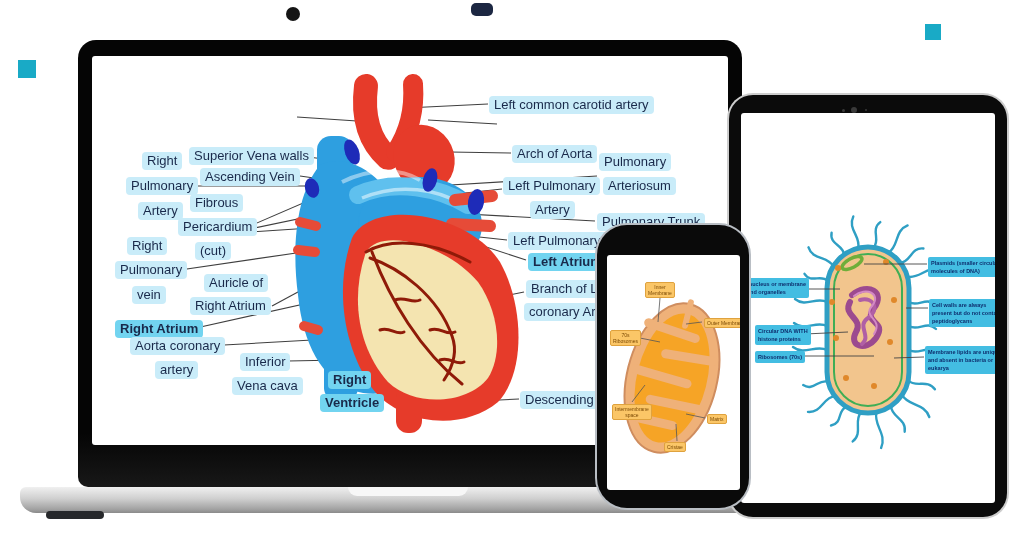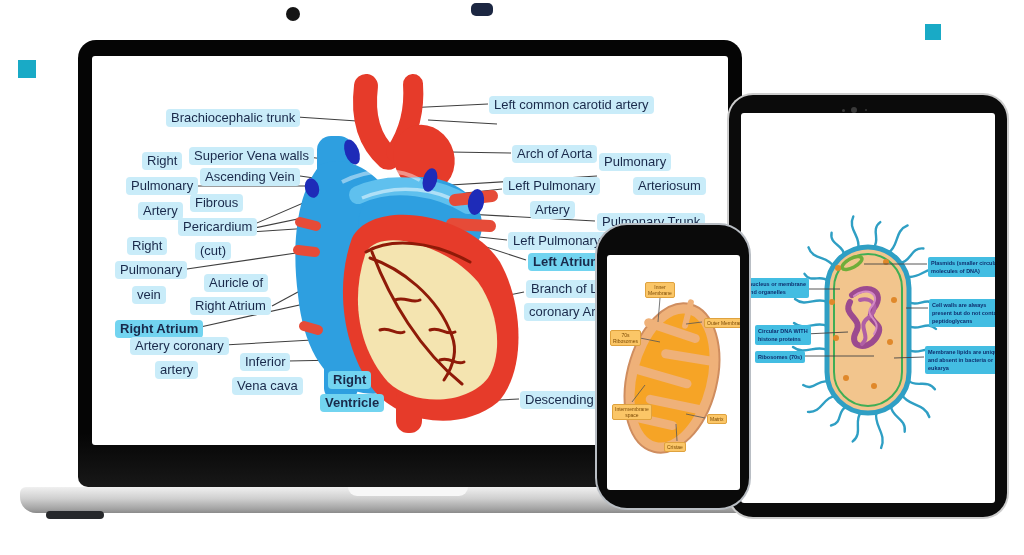--- a/index.html
+++ b/index.html
@@ -143,46 +143,45 @@
                 <path d="M370,258 C400,268 438,296 452,336 C458,352 452,368 444,380"></path>
                 <path d="M366,252 C390,238 430,240 470,262"></path>
                 <path d="M395,300 C405,296 412,304 420,300"></path>
                 <path d="M430,330 C440,326 446,336 455,332"></path>
                 <path d="M380,330 C390,326 396,336 404,332"></path>
                 <path d="M440,360 C450,356 456,366 464,362"></path>
               </g>
             </g>
           </svg>
 
-          <div class="lbl" style="left:166px;top:109px">Brachiocephalic trunk</div>
           <div class="lbl" style="left:189px;top:147px">Superior Vena walls</div>
           <div class="lbl" style="left:200px;top:168px">Ascending Vein</div>
           <div class="lbl" style="left:142px;top:152px">Right</div>
           <div class="lbl" style="left:126px;top:177px">Pulmonary</div>
           <div class="lbl" style="left:138px;top:202px">Artery</div>
           <div class="lbl" style="left:190px;top:194px">Fibrous</div>
           <div class="lbl" style="left:178px;top:218px">Pericardium</div>
           <div class="lbl" style="left:195px;top:242px">(cut)</div>
           <div class="lbl" style="left:127px;top:237px">Right</div>
           <div class="lbl" style="left:115px;top:261px">Pulmonary</div>
           <div class="lbl" style="left:132px;top:286px">vein</div>
           <div class="lbl" style="left:204px;top:274px">Auricle of</div>
           <div class="lbl" style="left:190px;top:297px">Right Atrium</div>
           <div class="lbl hl" style="left:115px;top:320px">Right Atrium</div>
-          <div class="lbl" style="left:130px;top:337px">Artery coronary</div>
+          <div class="lbl" style="left:130px;top:337px">Aorta coronary</div>
           <div class="lbl" style="left:155px;top:361px">artery</div>
           <div class="lbl" style="left:240px;top:353px">Inferior</div>
           <div class="lbl" style="left:232px;top:377px">Vena cava</div>
           <div class="lbl hl" style="left:328px;top:371px">Right</div>
           <div class="lbl hl" style="left:320px;top:394px">Ventricle</div>
 
           <div class="lbl" style="left:489px;top:96px">Left common carotid artery</div>
           <div class="lbl" style="left:512px;top:145px">Arch of Aorta</div>
           <div class="lbl" style="left:599px;top:153px">Pulmonary</div>
-          <div class="lbl" style="left:633px;top:177px">Arteriosum</div>
+          <div class="lbl" style="left:603px;top:177px">Arteriosum</div>
           <div class="lbl" style="left:503px;top:177px">Left Pulmonary</div>
           <div class="lbl" style="left:530px;top:201px">Artery</div>
           <div class="lbl" style="left:597px;top:213px">Pulmonary Trunk</div>
           <div class="lbl" style="left:508px;top:232px">Left Pulmonary Vein</div>
           <div class="lbl hl" style="left:528px;top:253px">Left Atrium</div>
           <div class="lbl" style="left:526px;top:280px">Branch of Left</div>
           <div class="lbl" style="left:524px;top:303px">coronary Artery</div>
           <div class="lbl" style="left:520px;top:391px">Descending Aorta</div>
 
         </div>

